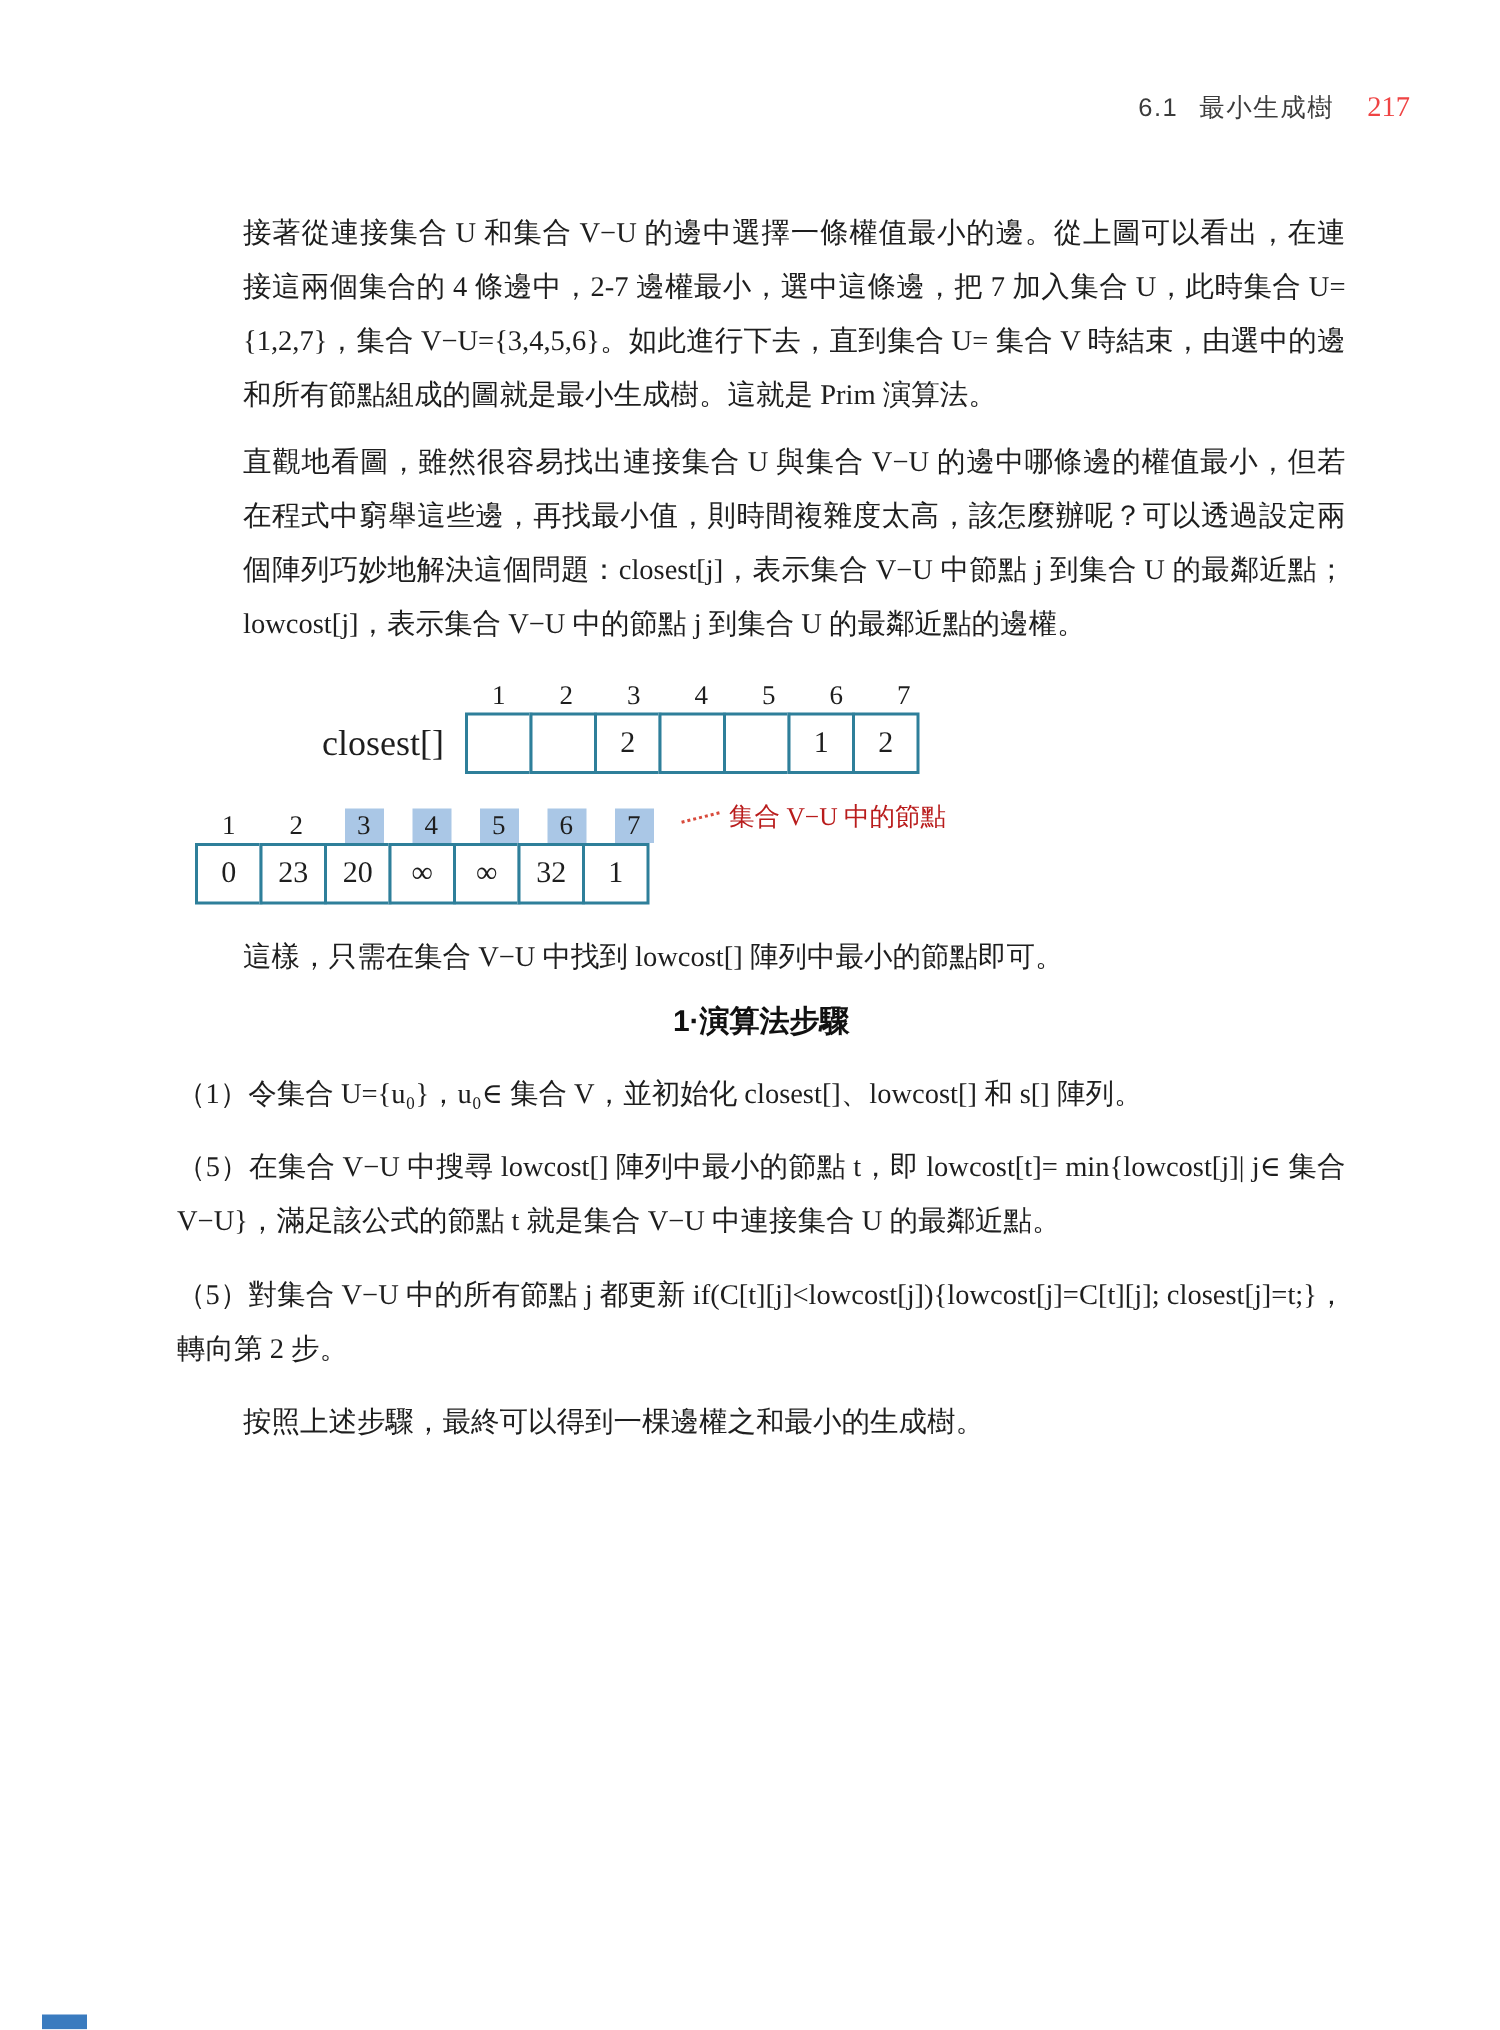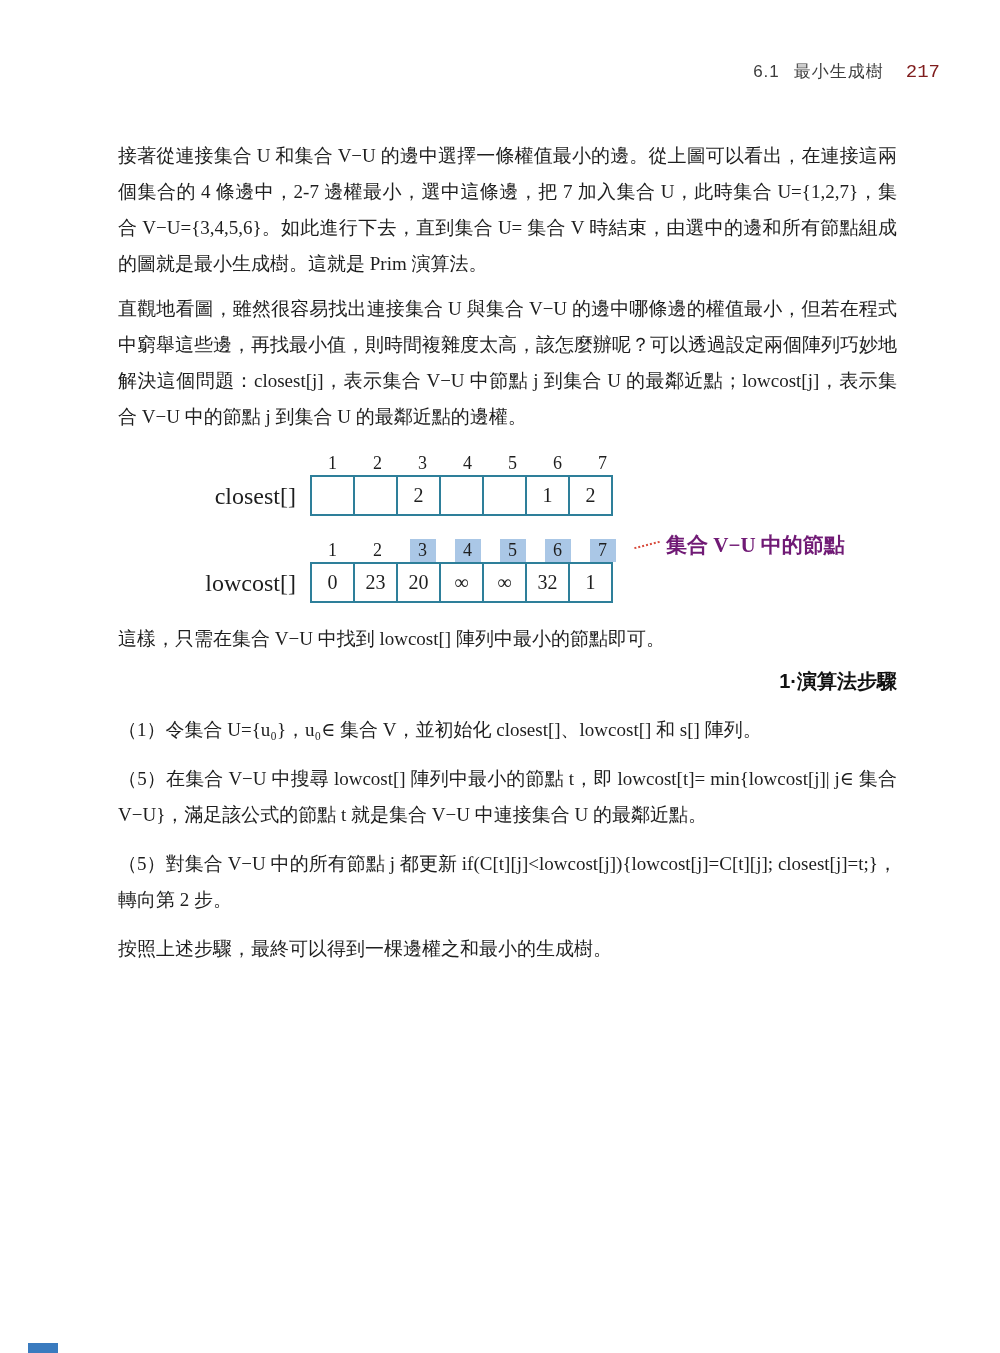--- a/index.html
+++ b/index.html
@@ -22,48 +22,48 @@
     align-items: baseline;
     gap: 14px;
   }
   .running-head .sec {
     font-family: "Liberation Sans", "DejaVu Sans", sans-serif;
     font-size: 17px;
     color: #3c3c3c;
     letter-spacing: 1px;
   }
   .running-head .pageno {
-    font-family: Liberation Mono, monospace;
+    font-family: Liberation Serif, serif;
     font-size: 19px;
-    color: #7f1d1d;
+    color: #ef4444;
     margin-left: 8px;
   }
   
   .content {
     position: absolute;
     top: 138px;
     left: 118px;
     width: 779px;
     font-family: "Liberation Serif", "DejaVu Serif", serif;
     font-size: 19px;
     line-height: 36px;
     text-align: justify;
     color: #1e1e1e;
   }
-  .content p.body-par { margin-bottom: 9px; }
+  .content p.body-par { margin-bottom: 9px; margin-left: 44px; }
   .content p.step-par { margin-bottom: 13px; }
   h3.algo-heading {
     font-family: "Liberation Sans", "DejaVu Sans", sans-serif;
     font-size: 20px;
     font-weight: bold;
     color: #111;
     margin-top: 4px;
     margin-bottom: 16px;
     line-height: 30px;
-    text-align: right;
+    text-align: center;
   }
   
   .figure {
     margin: 16px 0 18px 0;
   }
   .array-block {
     display: flex;
     align-items: flex-end;
     margin-left: 12px;
   }
@@ -108,24 +108,23 @@
     white-space: nowrap;
   }
   .dotted-arrow {
     display: inline-block;
     width: 26px;
     border-top: 2px dotted var(--arrow-color, #d84b3c);
     transform: rotate(-14deg);
     margin: 0 6px 0 2px;
   }
   .vu-annotation .ann-text {
-    font-size: 21px;
+    font-size: 17px;
     line-height: 24px;
-    color: #701a75;
-    font-weight: bold;
+    color: #b91c1c;
   }
   
   .corner-mark {
     position: absolute;
     left: 28px;
     bottom: 0px;
     width: 30px;
     height: 10px;
     background: var(--mark-color, #3a7bbf);
   }
@@ -166,21 +165,20 @@
               <span class="val-cell">2</span>
               <span class="val-cell"></span>
               <span class="val-cell"></span>
               <span class="val-cell">1</span>
               <span class="val-cell">2</span>
             </div>
         </div>
       </div>
 
       <div class="array-block lowcost-block">
-        <span class="array-label">lowcost[]</span>
         <div class="grid">
           <div class="idx-row" id="lowcost-idx">
               <span class="idx-cell"><span class="idx-inner">1</span></span>
               <span class="idx-cell"><span class="idx-inner">2</span></span>
               <span class="idx-cell hl"><span class="idx-inner">3</span></span>
               <span class="idx-cell hl"><span class="idx-inner">4</span></span>
               <span class="idx-cell hl"><span class="idx-inner">5</span></span>
               <span class="idx-cell hl"><span class="idx-inner">6</span></span>
               <span class="idx-cell hl"><span class="idx-inner">7</span></span>
             </div>

